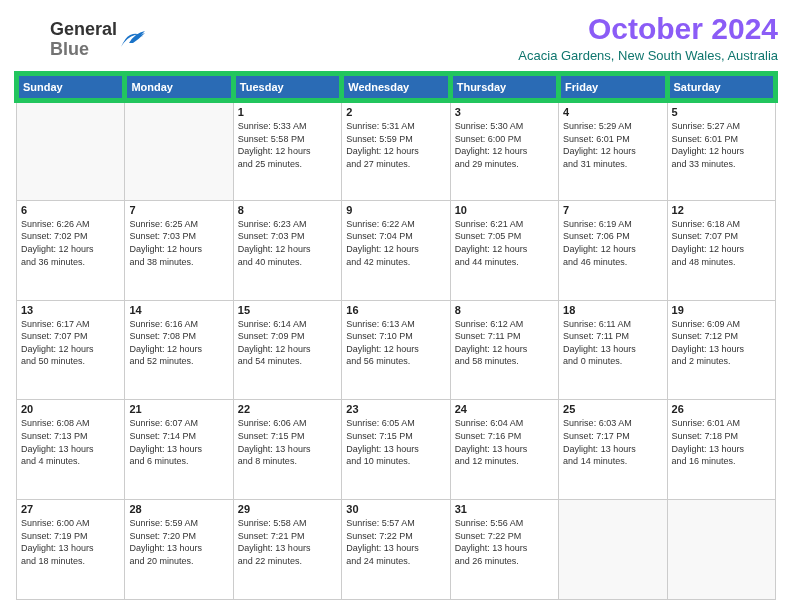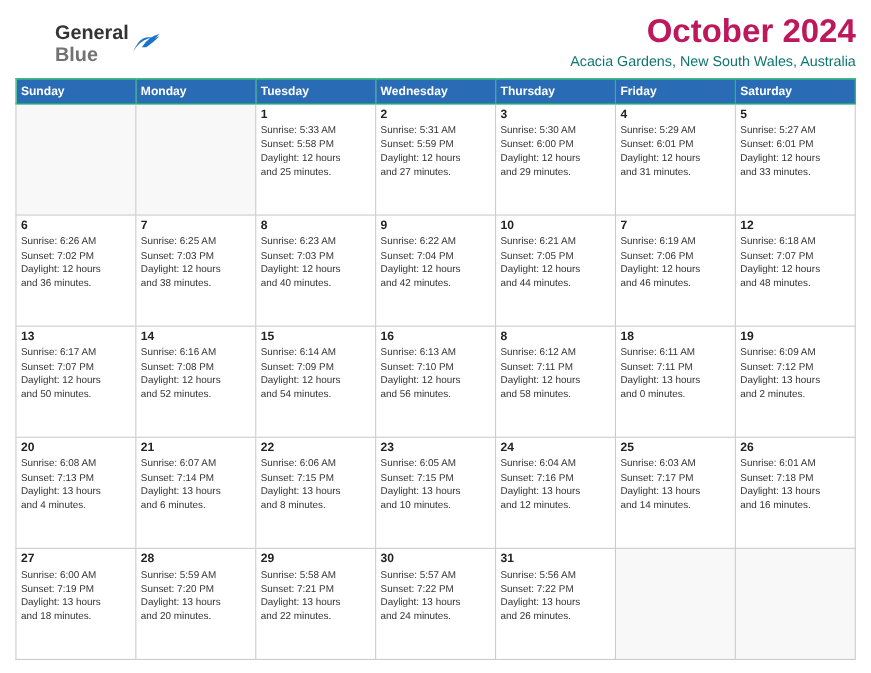--- a/index.html
+++ b/index.html
@@ -44,42 +44,42 @@
       width: 28px;
       height: 22px;
       margin-left: 2px;
     }
     .title-block {
       text-align: right;
     }
     .main-title {
       font-size: 30px;
       font-weight: bold;
-      color: #be185d;
+      color: #8b5cf6;
     }
     .subtitle {
       font-size: 13px;
       color: #0f766e;
       margin-top: 2px;
     }
     .calendar {
       flex: 1;
       border: 1px solid #ccc;
       border-collapse: collapse;
       width: 100%;
       table-layout: fixed;
     }
     .calendar th {
       background: #2a6bb5;
       color: #fff;
       font-size: 11px;
       font-weight: bold;
       padding: 5px 4px;
       text-align: left;
-      border: 1px solid #22c55e;
+      border: 5px solid #22c55e;
     }
     .calendar td {
       border: 1px solid #ccc;
       vertical-align: top;
       padding: 3px 4px;
       font-size: 9.5px;
       color: #333;
       height: 82px;
       background: #fff;
     }

